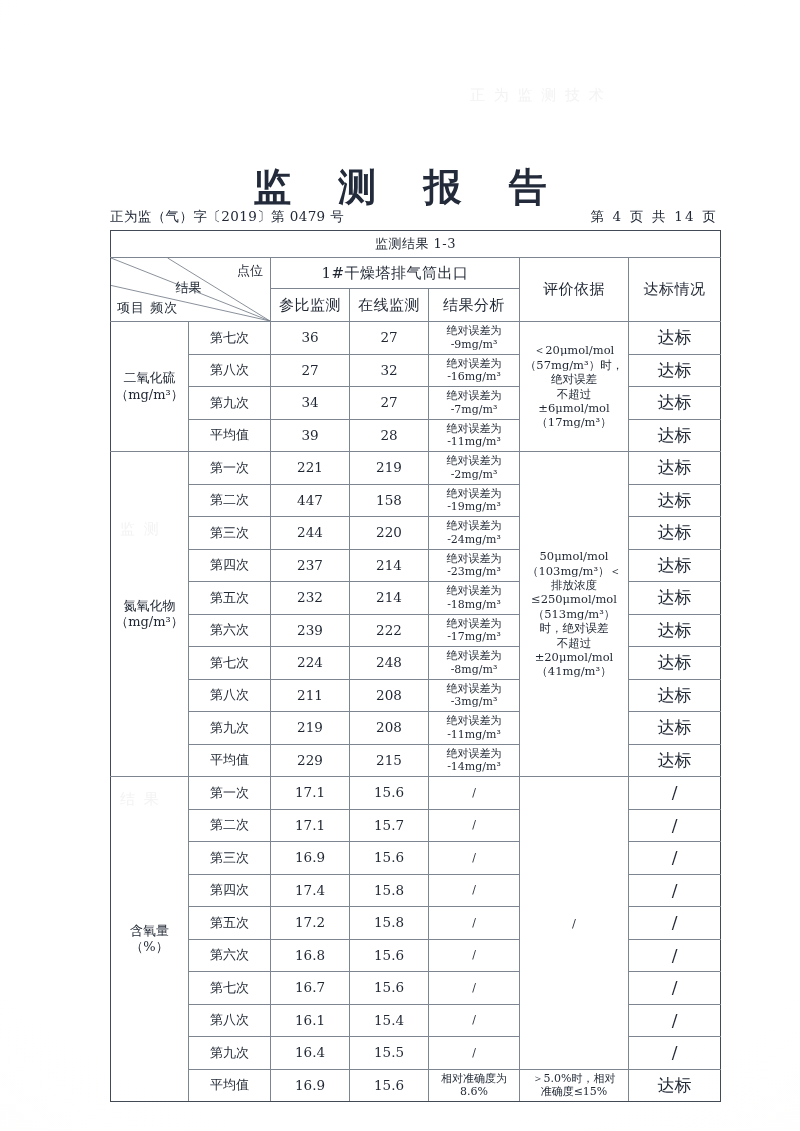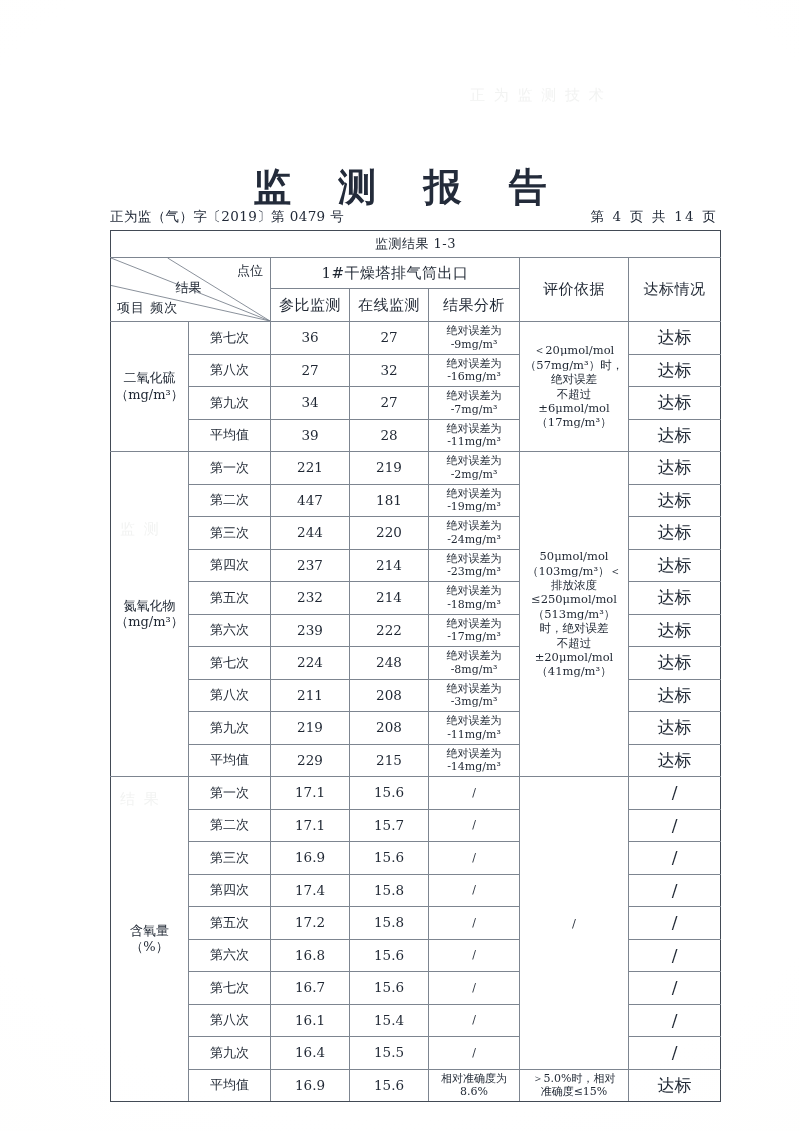--- a/index.html
+++ b/index.html
@@ -222,21 +222,21 @@
             <td class="cell-freq">第一次</td>
             <td class="cell-num">221</td>
             <td class="cell-num">219</td>
             <td class="cell-ana">绝对误差为<br>-2mg/m³</td>
             <td class="cell-crit" rowspan="10">50μmol/mol<br>（103mg/m³）＜<br>排放浓度<br>≤250μmol/mol<br>（513mg/m³）<br>时，绝对误差<br>不超过<br>±20μmol/mol<br>（41mg/m³）</td>
             <td class="cell-ok outer-r">达标</td>
           </tr>
           <tr class="rowh">
             <td class="cell-freq">第二次</td>
             <td class="cell-num">447</td>
-            <td class="cell-num">181</td>
+            <td class="cell-num">158</td>
             <td class="cell-ana">绝对误差为<br>-19mg/m³</td>
             <td class="cell-ok outer-r">达标</td>
           </tr>
           <tr class="rowh">
             <td class="cell-freq">第三次</td>
             <td class="cell-num">244</td>
             <td class="cell-num">220</td>
             <td class="cell-ana">绝对误差为<br>-24mg/m³</td>
             <td class="cell-ok outer-r">达标</td>
           </tr>

